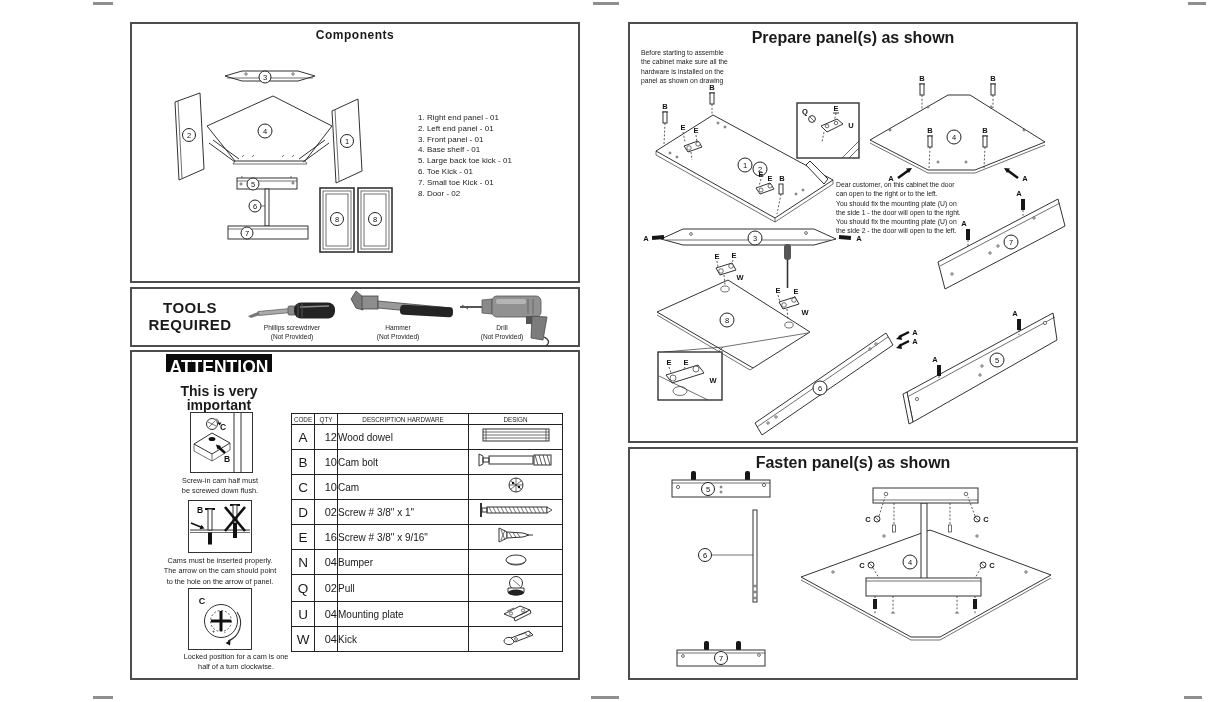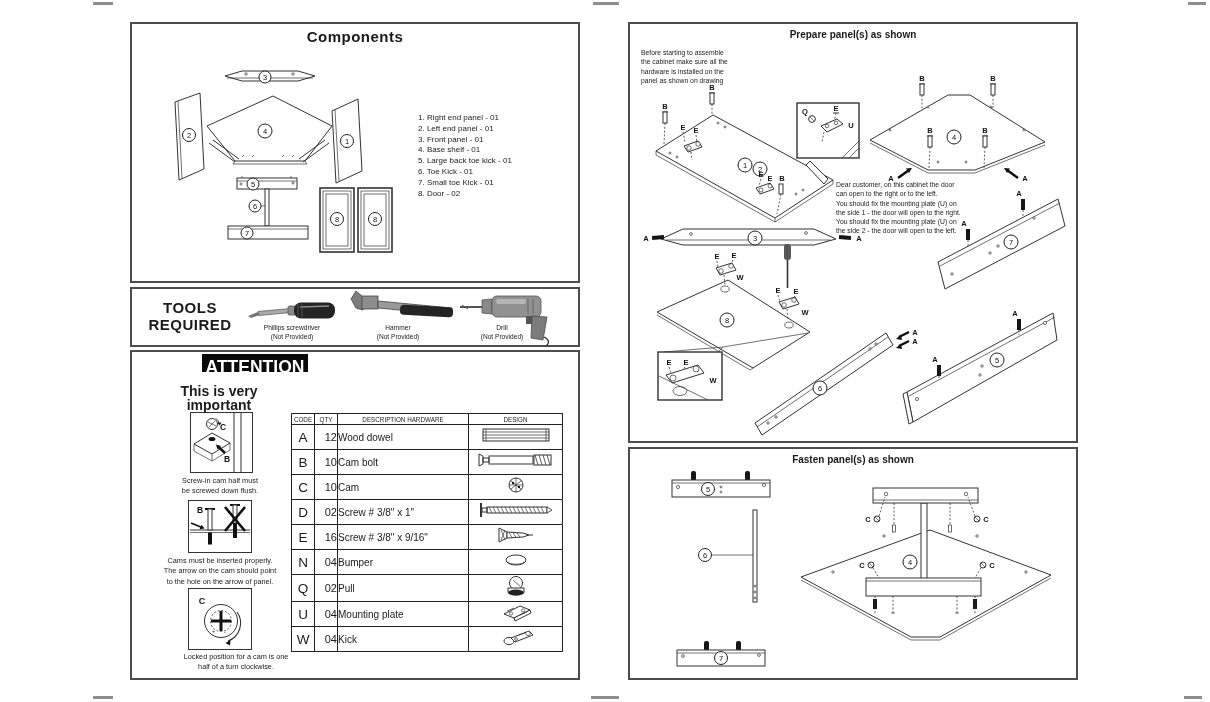--- a/index.html
+++ b/index.html
@@ -1,22 +1,22 @@
 <!DOCTYPE html>
 <html><head>
 <meta charset="utf-8">
 <style>
   html,body{margin:0;padding:0;background:#fff;}
   .page{position:relative;width:1210px;height:702px;background:#fff;overflow:hidden;
         font-family:"Liberation Sans", sans-serif;color:#1a1a1a;}
   .abs{position:absolute;}
   .panel{position:absolute;background:#fff;border:2px solid #4d4d4d;box-sizing:border-box;}
   .crop{position:absolute;height:3px;background:#8f8f8f;}
-  .title-lg{font-size:15px;font-weight:bold;text-align:center;letter-spacing:.5px;}
-  .title-md{font-size:10px;font-weight:bold;text-align:center;}
+  .title-lg{font-size:12px;font-weight:bold;text-align:center;letter-spacing:.5px;}
+  .title-md{font-size:16px;font-weight:bold;text-align:center;}
   .note{font-size:6.8px;line-height:9.4px;white-space:pre-line;color:#222;}
   .plist{font-size:8px;line-height:10.8px;color:#222;}
   .tool-label{font-size:6.6px;line-height:8.6px;text-align:center;color:#222;}
   .att-head{background:#0a0a0a;color:#fff;font-weight:bold;font-size:17.5px;
             text-align:center;line-height:27px;}
   .att-sub{font-weight:bold;font-size:14px;line-height:14px;text-align:center;white-space:pre-line;}
   .att-cap{font-size:7.3px;line-height:10.3px;text-align:center;white-space:pre-line;color:#222;}
   table.hw{border-collapse:collapse;table-layout:fixed;background:#fff;}
   table.hw th,table.hw td{border:1px solid #222;padding:0;overflow:hidden;}
   table.hw th{font-size:6.3px;font-weight:normal;color:#222;}
@@ -199,21 +199,21 @@
   <div class="abs tool-label" style="left:353px;top:324px;width:90px;">
     <div>Hammer</div>
     <div>(Not Provided)</div>
   </div>
   <div class="abs tool-label" style="left:457px;top:324px;width:90px;">
     <div>Drill</div>
     <div>(Not Provided)</div>
   </div>
 
   <div class="panel" style="left:130px;top:350px;width:450px;height:330px;"></div>
-  <div class="abs att-head" style="left:166px;top:354px;width:106px;height:18px;margin-left:36px;">ATTENTION</div>
+  <div class="abs att-head" style="left:166px;top:354px;width:106px;height:18px;">ATTENTION</div>
   <div class="abs att-sub" style="left:164px;top:384px;width:110px;">This is very
 important</div>
 
   <svg class="abs" style="left:190px;top:412px;" width="63" height="61" viewBox="0 0 63 61">
     <rect x=".5" y=".5" width="62" height="60" fill="#fff" stroke="#333"></rect>
     <line class="ln" x1="44" y1="1" x2="44" y2="60"></line>
       <line class="ln" x1="51" y1="1" x2="51" y2="60"></line>
     <polygon class="pf" points="4,32 22,21 40,31 22,42"></polygon>
     <line class="tn" x1="4" y1="32" x2="4" y2="39"></line>
       <line class="tn" x1="22" y1="42" x2="22" y2="49"></line>

